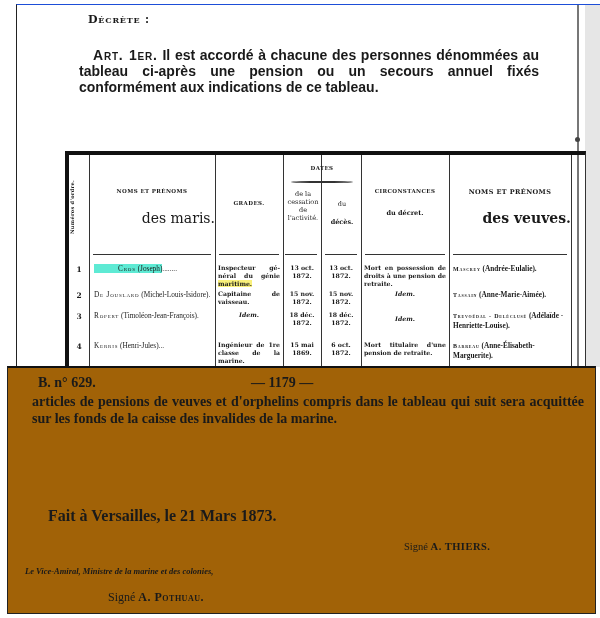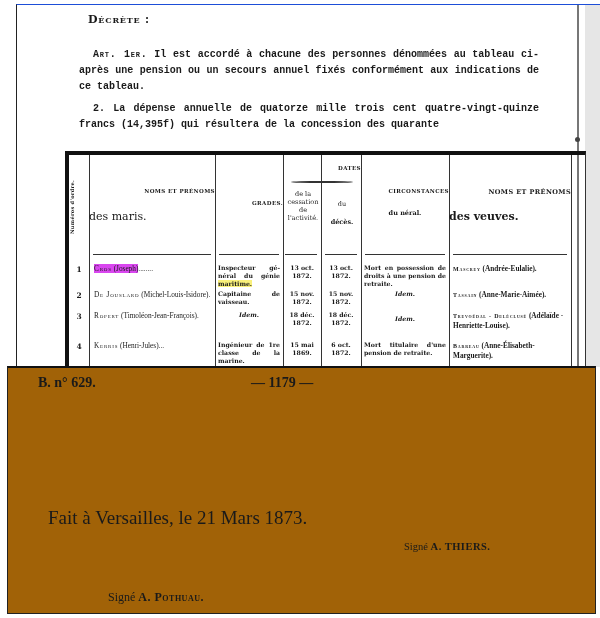--- a/index.html
+++ b/index.html
@@ -6,78 +6,74 @@
   body { width: 600px; height: 618px; position: relative; overflow: hidden;
          font-family: "DejaVu Serif", "Liberation Serif", serif; color: #1a1a1a; }
 
   .panel-top { position: absolute; left: 16px; top: 4px; width: 592px; height: 362px;
                border-left: 1px solid #222; border-top: 1px solid #1d4ed8; background: #fff; }
   .grey-strip { position: absolute; left: 568px; top: 0; width: 24px; height: 362px; background: #e6e6e6; }
   .page-rule { position: absolute; left: 560px; top: 0; width: 2px; height: 362px; background: #777; }
   .page-rule-dot { position: absolute; left: 558px; top: 132px; width: 5px; height: 5px; background: #444; border-radius: 50%; }
 
   .decrete { position: absolute; left: 71px; top: 8px; font-size: 11px; font-weight: bold; letter-spacing: 0.3px; }
-  .para { position: absolute; left: 62px; width: 460px; font-size: 10px; line-height: 16px;
-          font-weight: bold; text-align: justify; font-family: Liberation Mono, monospace; }
+  .para { position: absolute; left: 62px; width: 460px; font-size: 14px; line-height: 16px;
+          font-weight: bold; text-align: justify; font-family: Liberation Sans, sans-serif; }
   .para .indent { display: inline-block; width: 14px; }
   .p1 { top: 42px; }
   .p2 { top: 96px; }
 
   
   .tbl { position: absolute; left: 48px; top: 146px; width: 516px; height: 214px;
          border-left: 4px solid #111; border-top: 4px solid #111; border-right: 1px solid #333; }
   .col { position: absolute; top: 0; bottom: 0; border-right: 1px solid #333; }
   .hdr-line { position: absolute; height: 1px; background: #333; }
   .vtext { position: absolute; left: 0; top: 4px; width: 20px; height: 95px;
            writing-mode: vertical-rl; transform: rotate(180deg); font-size: 5px;
            font-weight: bold; text-align: center; letter-spacing: 0.3px; }
-  .h-small { position: absolute; font-size: 5.5px; font-weight: bold; text-align: right; letter-spacing: 0.4px; }
-  .h-big { position: absolute; font-size: 11px; text-align: left; }
+  .h-small { position: absolute; font-size: 5.5px; font-weight: bold; text-align: center; letter-spacing: 0.4px; }
+  .h-big { position: absolute; font-size: 14px; text-align: right; }
   .h-tiny { position: absolute; font-size: 6.5px; text-align: center; line-height: 8px; }
   .cell { position: absolute; font-size: 7.3px; line-height: 9px; font-family: "Liberation Serif", serif; }
   .cell-sm { position: absolute; font-size: 6.2px; line-height: 8px; font-weight: bold; text-align: justify; }
   .num { position: absolute; font-size: 7.5px; font-weight: bold; width: 12px; text-align: center; }
   .hl { background: #f9f07a; }
   .sc { font-variant: small-caps; letter-spacing: 0.8px; }
   .center { text-align: center; }
   .ital { font-style: italic; }
 
   .panel-bottom { position: absolute; left: 7px; top: 366px; width: 587px; height: 245px;
                   border: 1px solid #222; border-top: 2px solid #111; background: #a16207; }
   .bref { position: absolute; left: 30px; top: 7px; font-size: 14px; font-weight: bold; font-family: "Liberation Serif", serif; }
   .pagenum { position: absolute; left: 243px; top: 7px; font-size: 14px; font-weight: bold; font-family: "Liberation Serif", serif; }
   .bpara { position: absolute; left: 24px; width: 552px; font-size: 14px; line-height: 17px; font-weight: bold;
            text-align: justify; font-family: "Liberation Serif", serif; }
   .bp1 { top: 25px; }
   .bp2 { top: 87px; }
-  .fait { position: absolute; left: 40px; top: 139px; font-size: 19px; font-weight: normal; font-family: "Liberation Serif", serif; }
+  .fait { position: absolute; left: 40px; top: 139px; font-size: 16px; font-weight: bold; font-family: "Liberation Serif", serif; }
   .signe-thiers { position: absolute; left: 396px; top: 173px; font-size: 10.5px; font-family: "Liberation Serif", serif; }
   .vice { position: absolute; left: 17px; top: 198px; font-size: 8.5px; font-style: italic; font-weight: bold; font-family: "Liberation Serif", serif; }
   .signe-pothuau { position: absolute; left: 100px; top: 222px; font-size: 12px; font-family: "Liberation Serif", serif; }
   b.caps { font-weight: bold; letter-spacing: 0.5px; }
 </style>
 </head>
 <body>
 
 <div class="panel-top">
   <div class="grey-strip"></div>
   <div class="page-rule"></div>
   <div class="page-rule-dot"></div>
 
   <div class="decrete sc">Décrète :</div>
 
   <div class="para p1">
     <span class="indent"></span><span class="sc">Art. 1er.</span>
     <span>Il est accordé à chacune des personnes dénommées au tableau ci-après une pension ou un secours annuel fixés conformément aux indications de ce tableau.</span>
   </div>
 
-  <div class="para p2">
-    <span class="indent"></span><span>2.</span>
-    <span>La dépense annuelle de quatorze mille trois cent quatre-vingt-quinze francs (14,395f) qui résultera de la concession des quarante</span>
-  </div>
 
   <div class="tbl">
 
     <div class="col" style="left:0;width:20px;"></div>
     <div class="col" style="left:20px;width:126px;"></div>
     <div class="col" style="left:146px;width:68px;"></div>
     <div class="col" style="left:214px;width:38px;"></div>
     <div class="col" style="left:252px;width:40px;"></div>
     <div class="col" style="left:292px;width:88px;"></div>
     <div class="col" style="left:380px;width:122px;"></div>
@@ -94,28 +90,28 @@
 
     <div class="vtext">Numéros d'ordre.</div>
     <div class="h-small" style="left:20px;width:126px;top:33px;">NOMS ET PRÉNOMS</div>
     <div class="h-big" style="left:20px;width:126px;top:55px;">des maris.</div>
     <div class="h-small" style="left:146px;width:68px;top:45px;">GRADES.</div>
     <div class="h-small" style="left:214px;width:78px;top:10px;">DATES</div>
     <div class="h-tiny" style="left:216px;width:36px;top:35px;">de la cessation de l'activité.</div>
     <div class="h-tiny" style="left:254px;width:38px;top:45px;">du</div>
     <div class="h-tiny" style="left:254px;width:38px;top:63px;font-weight:bold;">décès.</div>
     <div class="h-small" style="left:292px;width:88px;top:33px;">CIRCONSTANCES</div>
-    <div class="h-tiny" style="left:292px;width:88px;top:54px;font-weight:bold;">du néral.</div>
+    <div class="h-tiny" style="left:292px;width:88px;top:54px;font-weight:bold;">du décret.</div>
     <div class="h-small" style="left:380px;width:122px;top:33px;font-size:6.5px;">NOMS ET PRÉNOMS</div>
     <div class="h-big" style="left:380px;width:122px;top:55px;font-weight:bold;">des veuves.</div>
 
     <div>
       <div class="num" style="left:4px;top:110px;">1</div>
       <div class="cell" style="left:25px;top:109px;width:118px;">
-        <span class="hl" style="background: #d946ef;"><span class="sc">Cros</span> <span>(Joseph)</span></span><span>........</span>
+        <span class="hl" style="background: #5eead4; padding-left: 24px;"><span class="sc">Cros</span> <span>(Joseph)</span></span><span>........</span>
       </div>
       <div class="cell-sm" style="left:149px;top:109px;width:62px;">
         <span>Inspecteur gé-</span>
         <span>néral du génie</span>
         <span class="hl" style="background: rgb(249, 240, 122);">maritime.</span>
       </div>
       <div class="cell-sm center" style="left:214px;top:109px;width:38px;">
         <div>13 oct.</div>
         <div>1872.</div>
       </div>
@@ -198,27 +194,29 @@
         <span>(Anne-Élisabeth-Marguerite).</span>
       </div>
     </div>
   </div>
 </div>
 
 <div class="panel-bottom">
   <div class="bref">B. n° 629.</div>
   <div class="pagenum">— 1179 —</div>
 
+  <div class="bpara bp1">articles de pensions de veuves et d'orphelins compris dans le tableau qui suit sera acquittée sur les fonds de la caisse des invalides de la marine.</div>
 
 
   <div class="fait">Fait à Versailles, le 21 Mars 1873.</div>
 
   <div class="signe-thiers">
     <span>Signé</span>
     <b class="caps">A. THIERS.</b>
   </div>
 
+  <div class="vice">Le Vice-Amiral, Ministre de la marine et des colonies,</div>
 
   <div class="signe-pothuau">
     <span>Signé</span>
     <b class="caps sc">A. Pothuau.</b>
   </div>
 </div>
 
 </body></html>

